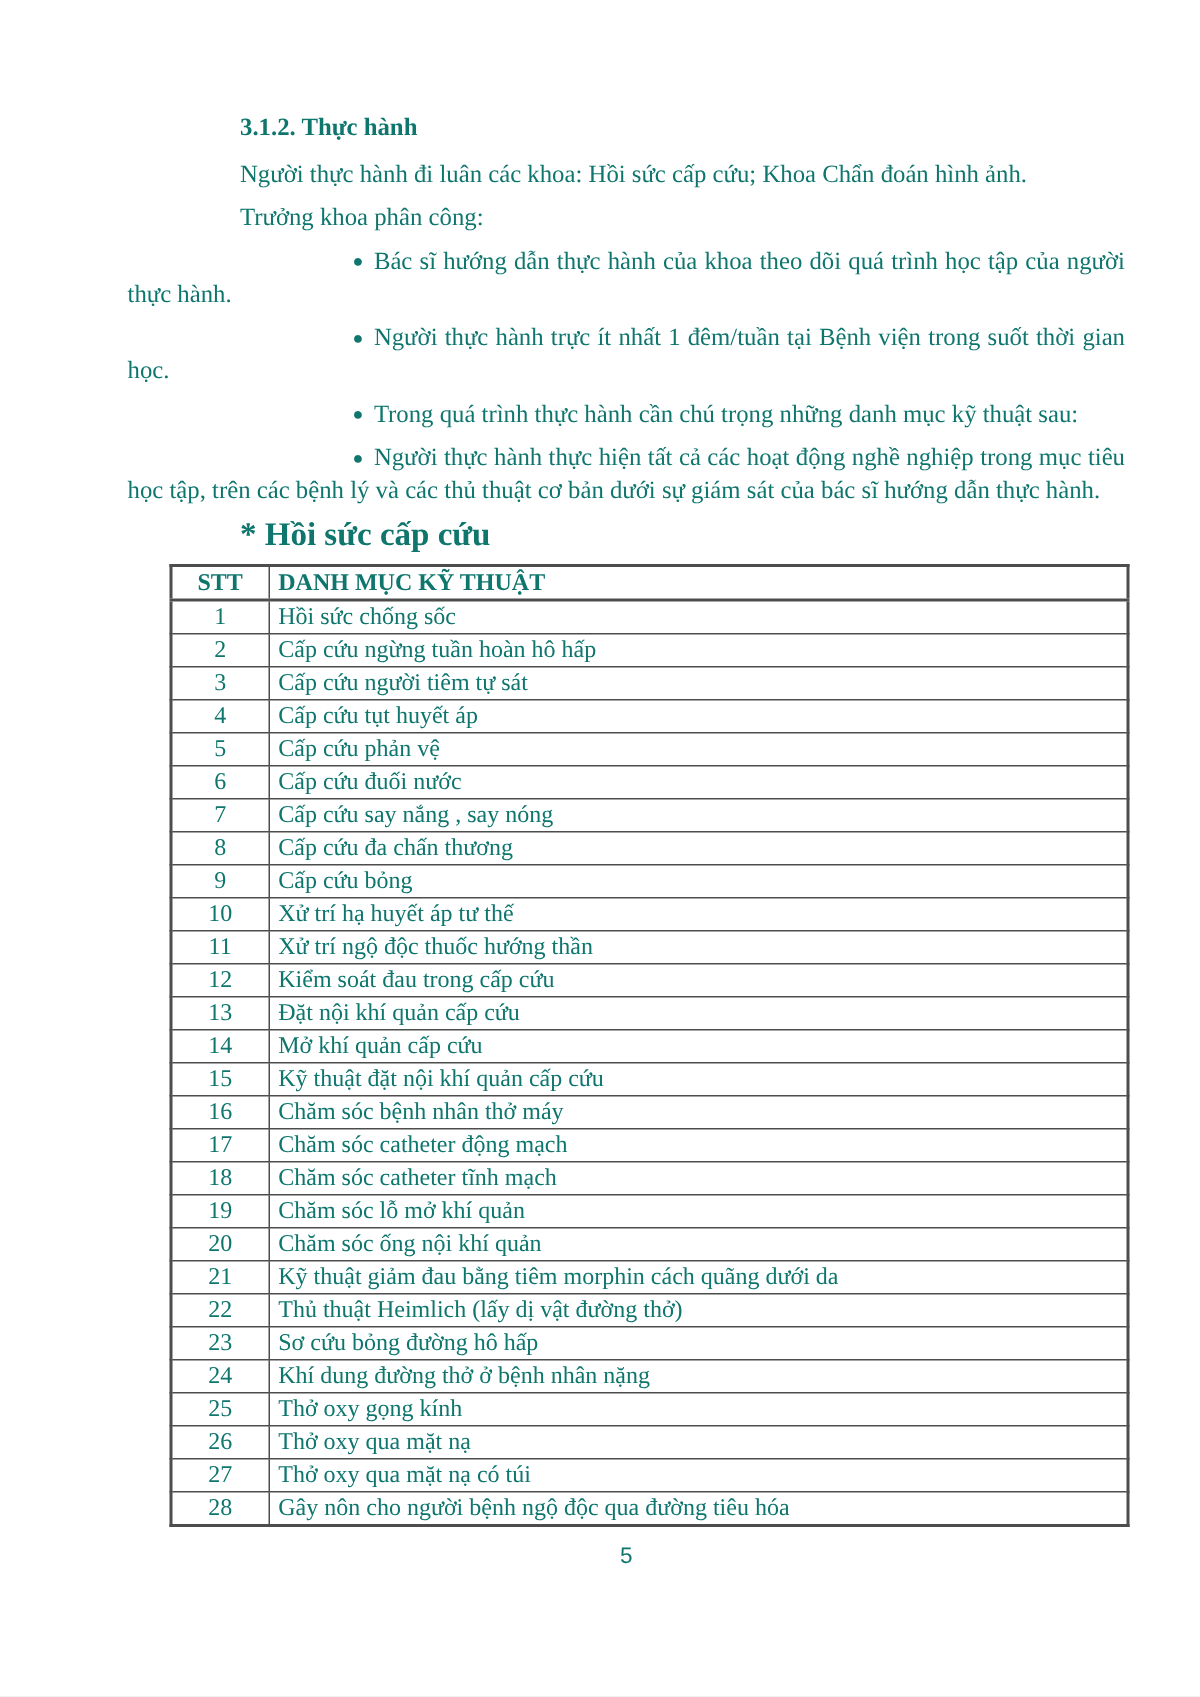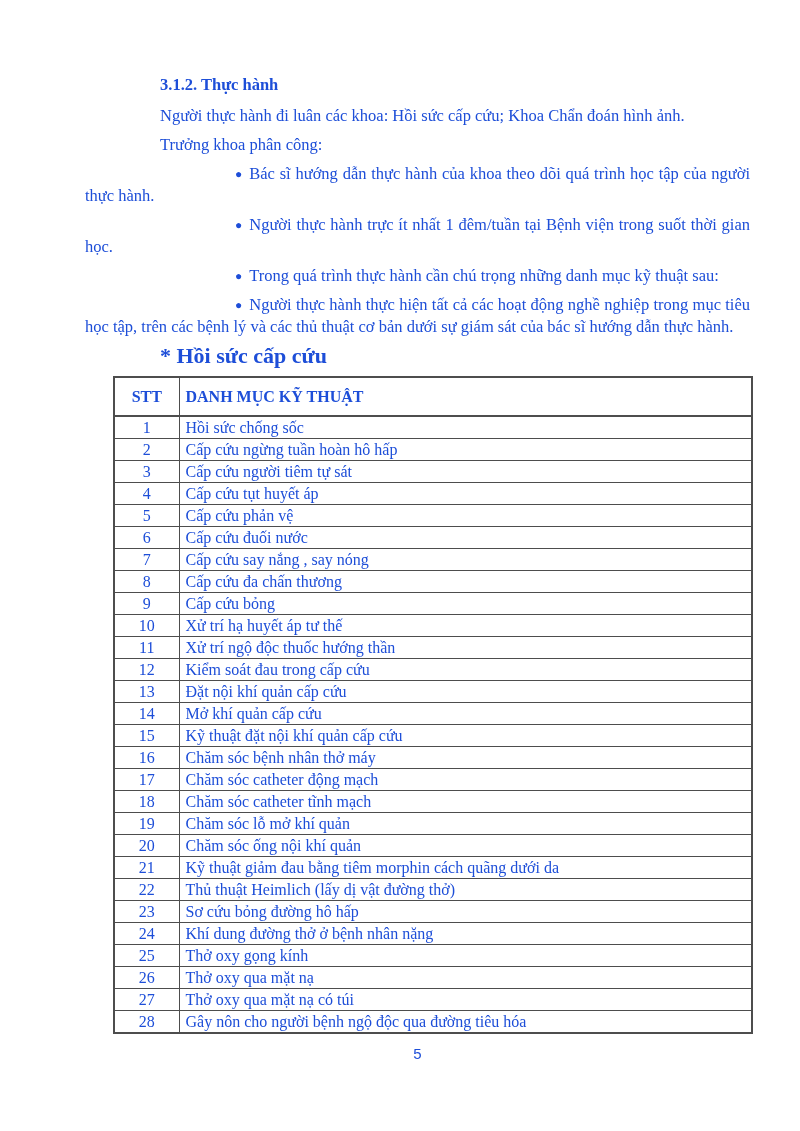--- a/index.html
+++ b/index.html
@@ -4,21 +4,21 @@
 <style>
   * { box-sizing: border-box; }
   html, body { margin: 0; padding: 0; background: #e8e8e8; }
   .page {
     width: 800px;
     height: 1131px;
     margin: 0 auto;
     background: #ffffff;
     position: relative;
     font-family: "Liberation Serif", serif;
-    color: #1d4ed8;
+    color: #0f766e;
     padding: 74px 50px 0 85px;
     overflow: hidden;
   }
   .section-heading {
     font-size: 16.5px;
     font-weight: bold;
     line-height: 22px;
     margin: 0 0 9px 0;
     text-indent: 75px;
   }
@@ -53,21 +53,21 @@
     border: 1px solid #4d4d4d;
     font-size: 16px;
     line-height: 21px;
     height: 21px;
     padding: 0;
     overflow: hidden;
     white-space: nowrap;
   }
   .proc-table th {
     font-weight: bold;
-    height: 39px;
+    height: 23px;
     border-bottom-width: 2px;
   }
   .col-stt { width: 65px; }
   .proc-table th:first-child,
   .proc-table td:first-child { text-align: center; }
   .proc-table th:last-child,
   .proc-table td:last-child { text-align: left; padding-left: 6px; }
   .page-footer {
     text-align: center;
     margin-top: 11px;

